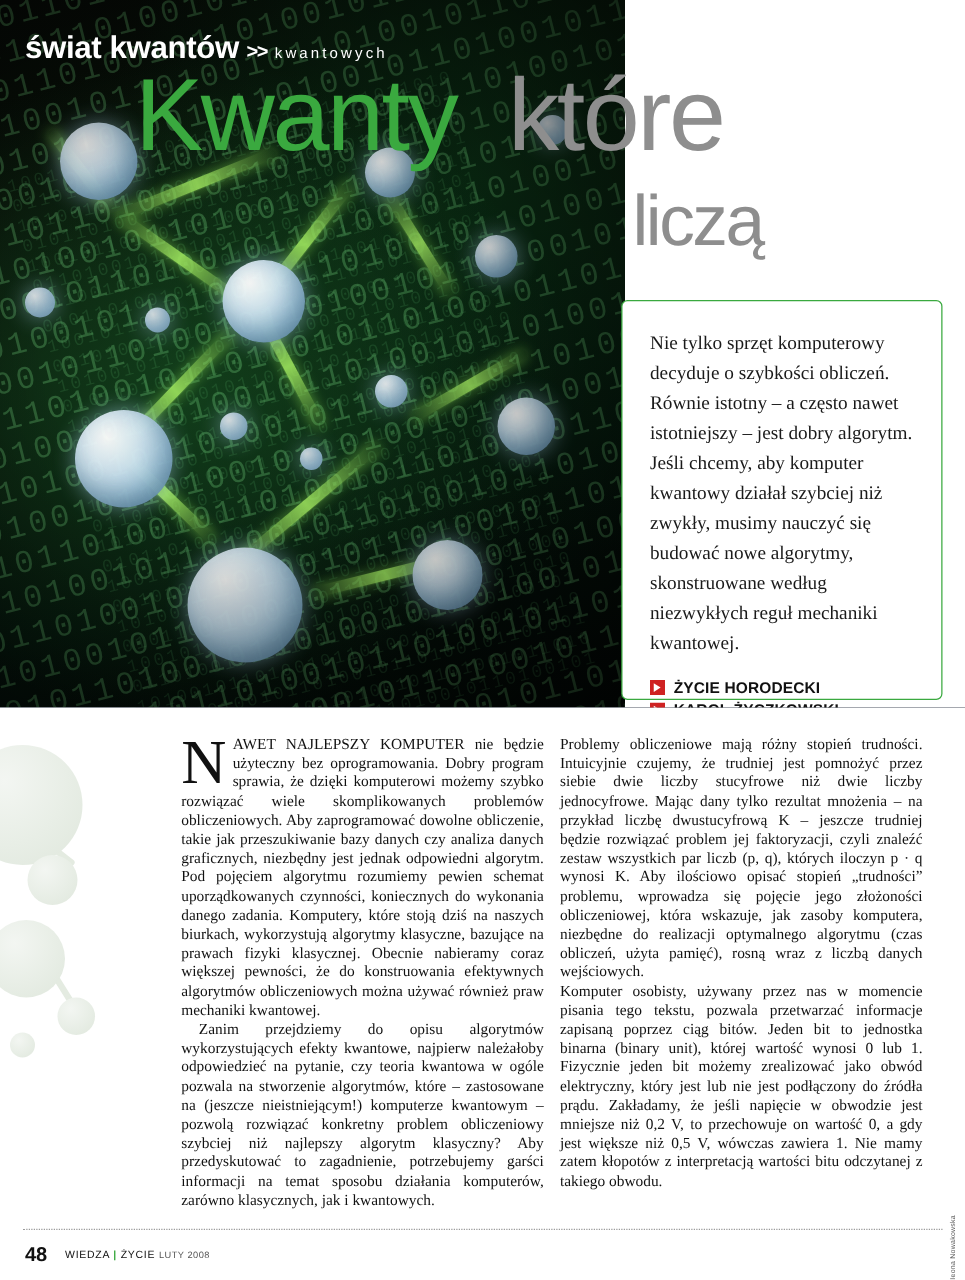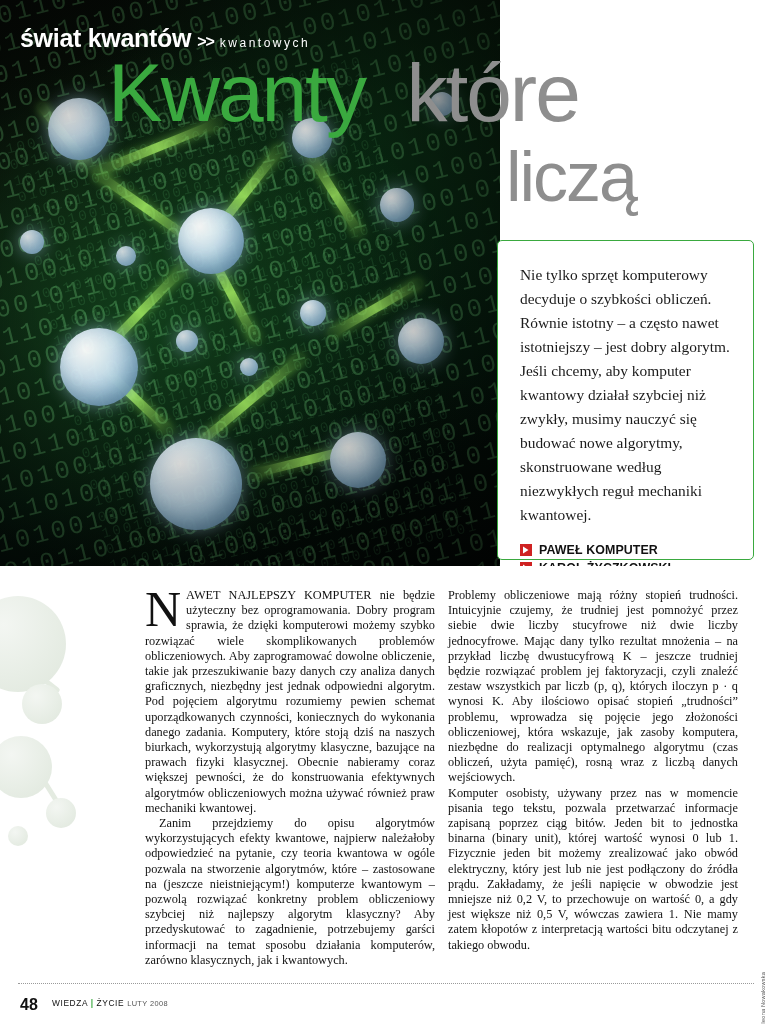--- a/index.html
+++ b/index.html
@@ -137,21 +137,21 @@
     line-height: 86px;
     letter-spacing: -2px;
     white-space: nowrap;
   }
   .t-green { color: #3aa93f; font-weight: normal; }
   .t-grey  { color: #8e8e8e; font-weight: normal; }
   .title-line2 {
     position: absolute;
     left: 506px; top: 84px;
     font-family: "Liberation Sans", sans-serif;
-    font-size: 70px;
+    font-size: 57px;
     line-height: 86px;
     letter-spacing: -2px;
     color: #8e8e8e;
   }
 
   
   .lead-box {
     position: absolute;
     left: 497px; top: 240px;
     width: 257px; height: 320px;
@@ -408,21 +408,21 @@
     <div class="lead-box">
       <p class="lead-text">Nie tylko sprzęt komputerowy decyduje o szybkości obliczeń. Równie istotny – a często nawet istotniejszy – jest dobry algorytm. Jeśli chcemy, aby komputer kwantowy działał szybciej niż zwykły, musimy nauczyć się budować nowe algorytmy, skonstruowane według niezwykłych reguł mechaniki kwantowej.</p>
       <div class="authors">
         <div class="author">
           <span class="arrow-icon">
             <svg width="12" height="12" viewBox="0 0 12 12">
                 <rect x="0" y="0" width="12" height="12" fill="#cf2222"></rect>
                 <path d="M3 2.5 L8.5 6 L3 9.5 Z" fill="#ffffff"></path>
               </svg>
           </span>
-          <span class="author-name">PAWEŁ KOMPUTER</span>
+          <span class="author-name">ŻYCIE HORODECKI</span>
         </div>
         <div class="author">
           <span class="arrow-icon">
             <svg width="12" height="12" viewBox="0 0 12 12">
                 <rect x="0" y="0" width="12" height="12" fill="#cf2222"></rect>
                 <path d="M3 2.5 L8.5 6 L3 9.5 Z" fill="#ffffff"></path>
               </svg>
           </span>
           <span class="author-name">KAROL ŻYCZKOWSKI</span>
         </div>

